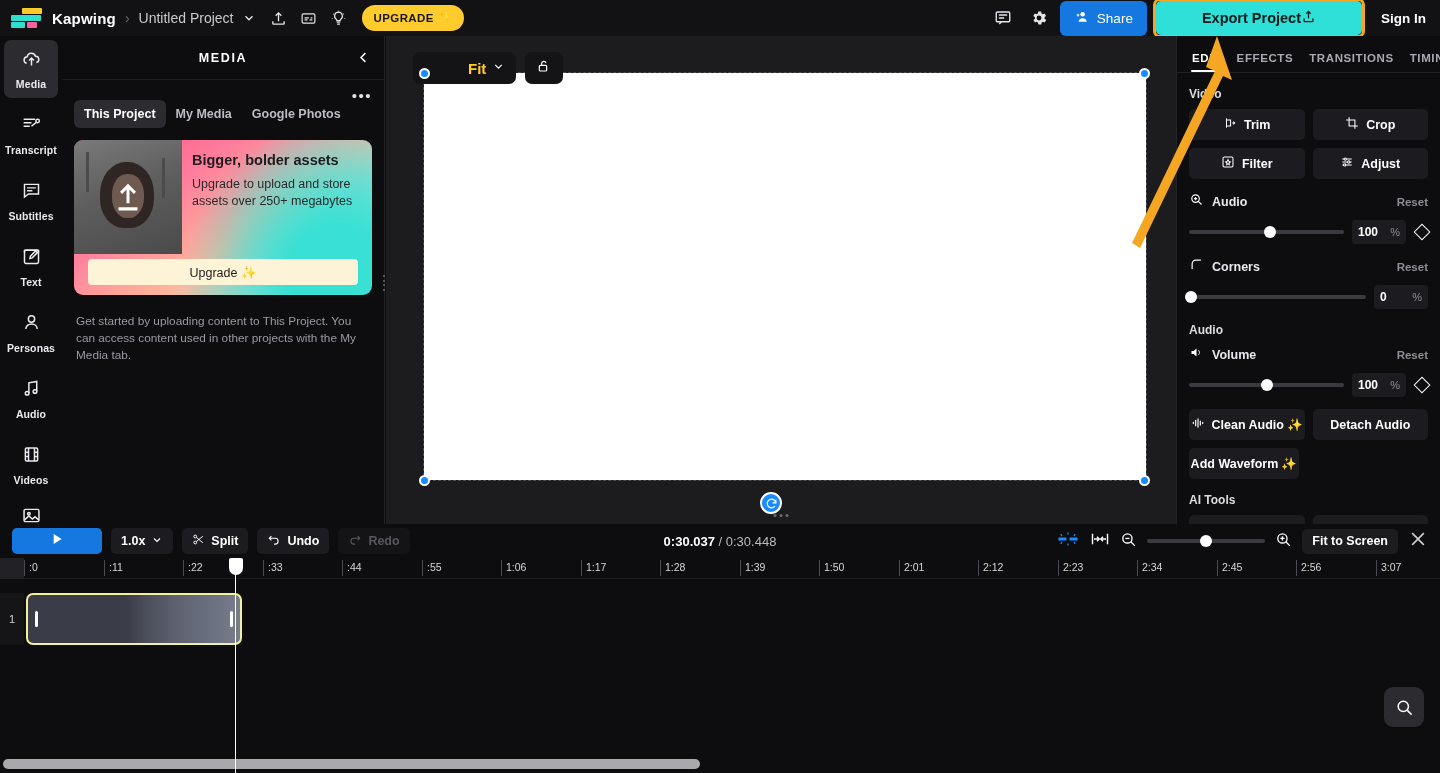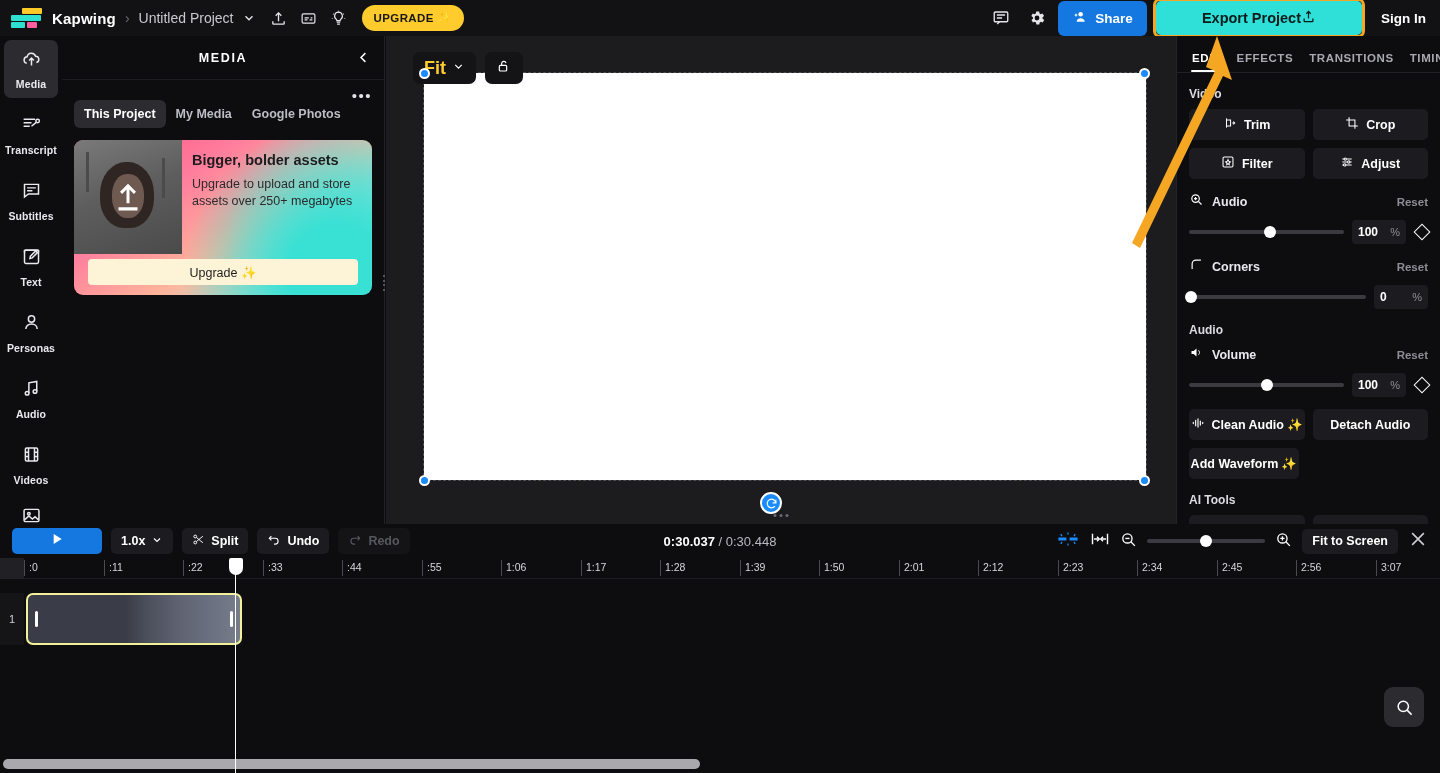--- a/index.html
+++ b/index.html
@@ -30,21 +30,21 @@
     width: 30px; height: 30px; display: flex; align-items: center; justify-content: center;
     color: #e4e4ea; cursor: pointer; border-radius: 5px; flex: none;
   }
   .upgrade-pill {
     margin-left: 8px; background: #ffcb2d; color: #161616;
     font-size: 11.5px; font-weight: bold; letter-spacing: .4px;
     padding: 6px 12px; border-radius: 999px; cursor: pointer; white-space: nowrap;
   }
   .tb-right { margin-left: auto; display: flex; align-items: center; gap: 6px; }
   .share-btn {
-    background: #1478e0; color: #fff; font-size: 13.5px; font-weight: bold;
+    background: #1478e0; color: #fff; font-size: 13.5px; font-weight: normal;
     padding: 8px 14px; border-radius: 6px; display: flex; align-items: center; gap: 7px;
     cursor: pointer;
   }
   .export-wrap { position: relative; padding: 3px; }
   .export-btn {
     background: #2ee0d8; color: #0c1a1a; font-size: 14.5px; font-weight: bold;
     padding: 8px 46px; border-radius: 5px; display: flex; align-items: center; 
     cursor: pointer;
   }
   .export-hl {
@@ -145,21 +145,21 @@
   
   #canvas-area {
     position: absolute; left: 386px; top: 36px; right: 264px; height: 488px;
     background: #1c1c1f;
   }
   .canvas-tools { position: absolute; left: 27px; top: 16px; display: flex; gap: 9px; z-index: 6; }
   .ctool {
     height: 32px; background: #141417; border-radius: 7px; display: flex;
     align-items: center; gap: 6px; padding: 0 11px; cursor: pointer; color: #fff;
   }
-  .ctool-label { font-size: 18px; font-weight: bold; color: #ffcb2d; }
+  .ctool-label { font-size: 15px; font-weight: bold; color: #ffcb2d; margin-left: 44px; }
   .stage {
     position: absolute; left: 38px; top: 37px; width: 722px; height: 407px;
     background: #fff;
   }
   .stage-dash { position: absolute; inset: -1px; border: 1px dashed #4c4c52; pointer-events: none; }
   .handle {
     position: absolute; width: 11px; height: 11px; border-radius: 50%;
     background: #1a8cff; border: 2px solid #fff; z-index: 7;
   }
   .h-tl { left: 33px; top: 32px; }
@@ -490,20 +490,21 @@
             </svg>
         </div>
       </div>
       <div class="promo-txt">
         <div class="promo-h">Bigger, bolder assets</div>
         <div class="promo-p">Upgrade to upload and store assets over 250+ megabytes</div>
       </div>
       <div class="promo-btn">Upgrade ✨</div>
     </div>
 
+    <div class="hint">Get started by uploading content to This Project. You can access content used in other projects with the My Media tab.</div>
     <div class="panel-grip">
         <b></b>
         <b></b>
         <b></b>
         <b></b>
       </div>
   </div>
 
   <div id="canvas-area">
     <div class="canvas-tools">

